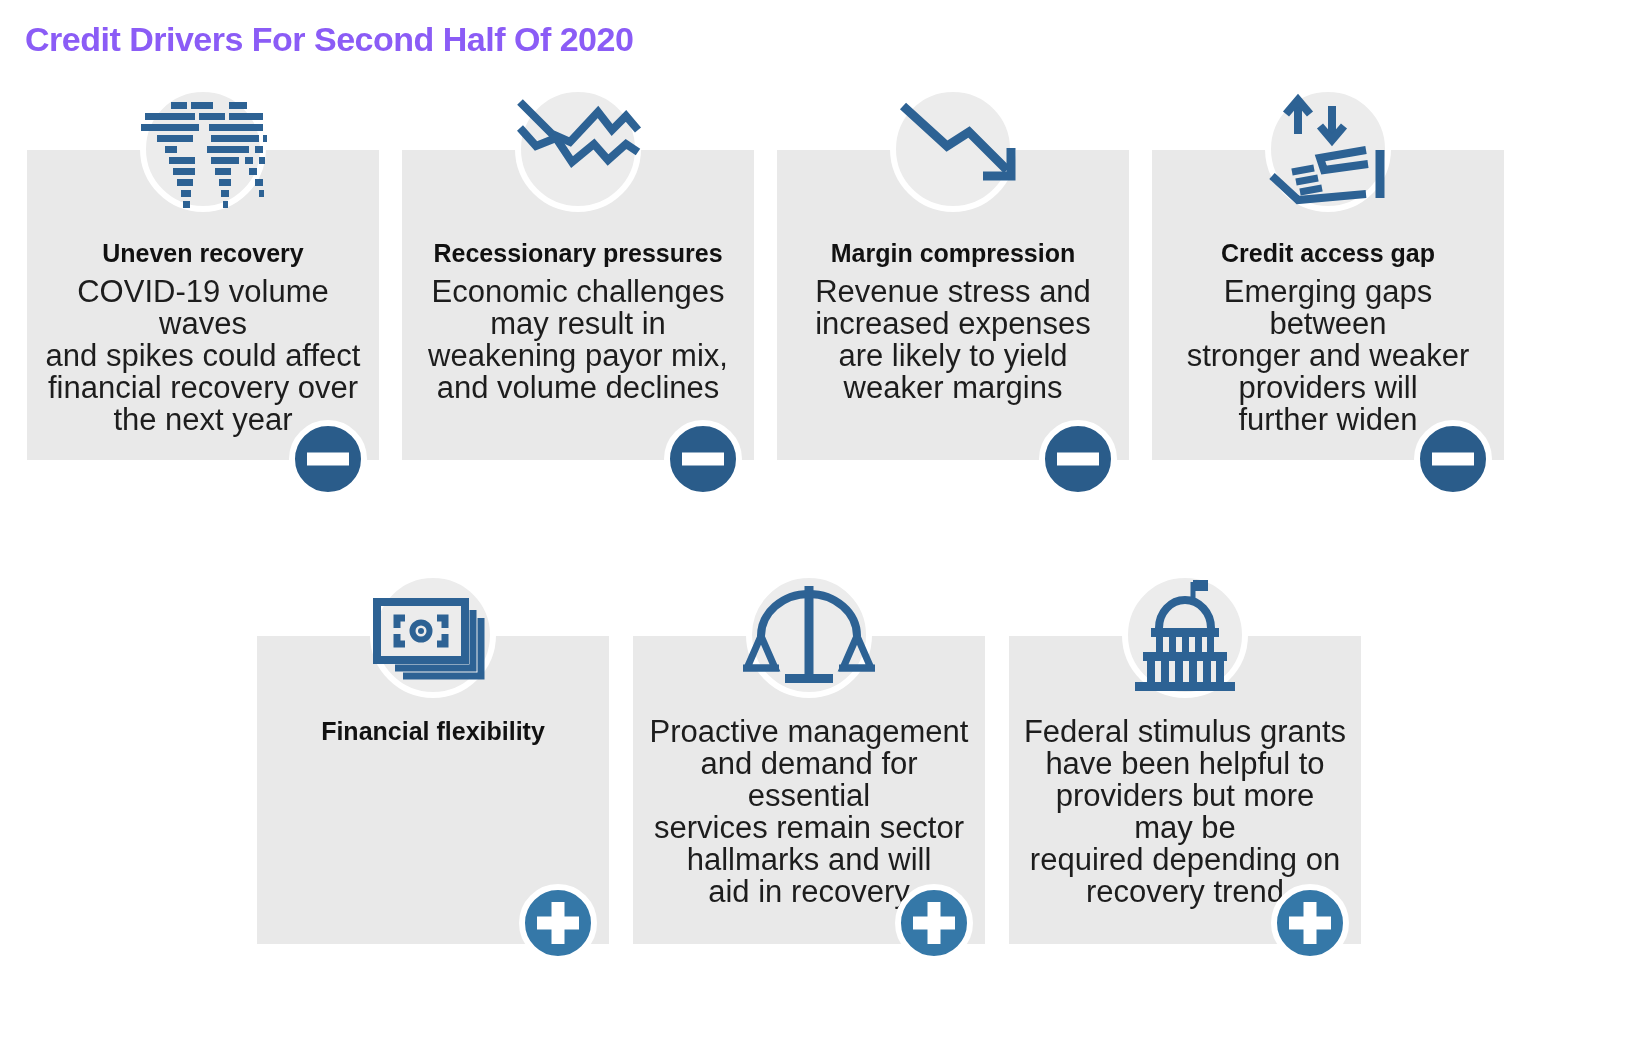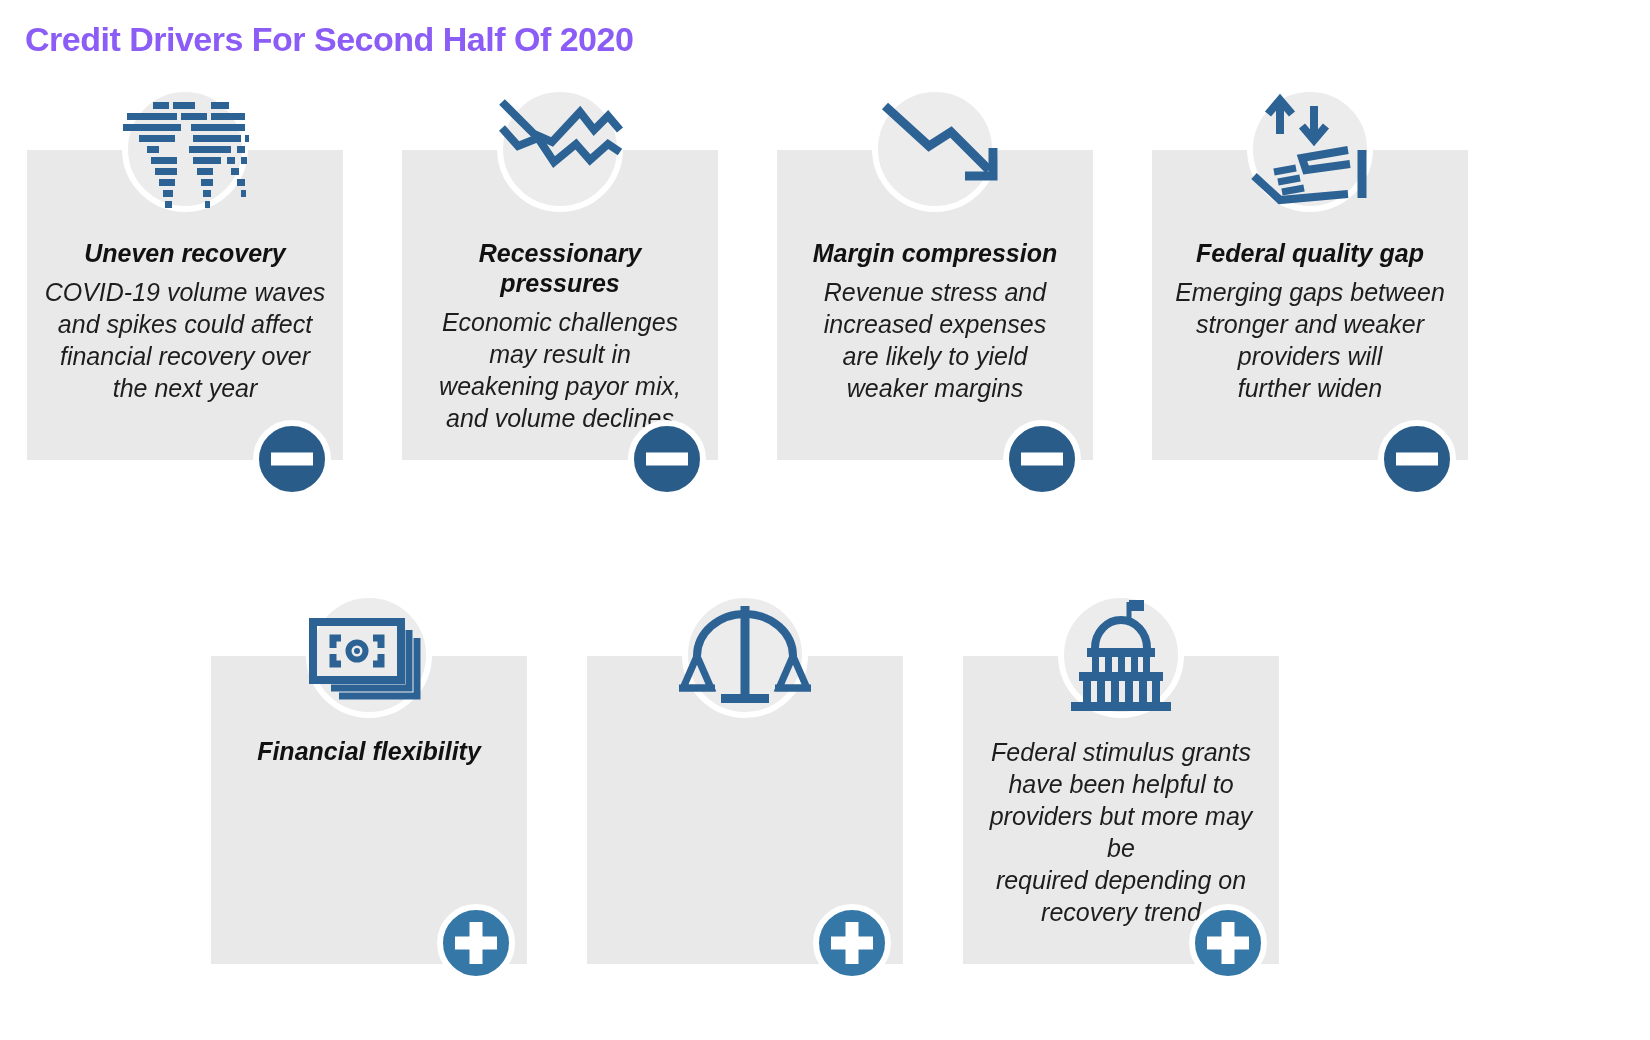--- a/index.html
+++ b/index.html
@@ -13,44 +13,44 @@
   html,body{margin:0;padding:0;}
   body{
     width:1650px;height:1040px;position:relative;background:#ffffff;
     font-family:"Liberation Sans", sans-serif;color:#1a1a1a;overflow:hidden;
   }
   .page-title{
     position:absolute;left:25px;top:20px;margin:0;
     font-size:34px;font-weight:700;color:#8b5cf6;letter-spacing:-0.5px;
   }
   .card{
-    position:absolute;width:316px;background:var(--card);font-style:italic;
+    position:absolute;width:352px;background:var(--card);
   }
   .row1{top:150px;height:310px;}
-  .row2{top:656px;height:308px;}
+  .row2{top:636px;height:308px;margin-left:46px;}
   .c1{left:27px;} .c2{left:402px;} .c3{left:777px;} .c4{left:1152px;}
   .c5{left:211px;} .c6{left:587px;} .c7{left:963px;}
   .icon-circle{
     position:absolute;left:50%;top:-64px;transform:translateX(-50%);
     width:126px;height:126px;border-radius:50%;
     background:var(--circle);border:6px solid #fff;
   }
   .icon-svg{
     position:absolute;left:50%;top:-62px;transform:translateX(-50%);
     width:132px;height:132px;
   }
   .card-text{
     position:absolute;left:0;right:0;top:88px;padding:0 14px;text-align:center;
   }
   .row2 .card-text{top:80px;}
   .card-title{
     font-size:25px;font-weight:700;color:#111;margin:0 0 8px 0;line-height:30px;
   }
   .card-body{
-    font-size:25px;line-height:32px;color:#1d1d1d;white-space:pre-line;margin:0;
+    font-size:31px;line-height:32px;color:#1d1d1d;white-space:pre-line;margin:0;
   }
   .badge{
     position:absolute;width:78px;height:78px;border-radius:50%;
     border:6px solid #fff;right:12px;
   }
   .row1 .badge{bottom:-38px;}
   .row2 .badge{bottom:-18px;}
   .badge.minus{background:var(--minus);}
   .badge.plus{background:var(--plus);}
   .badge .gh{
@@ -164,21 +164,21 @@
     <line class="st" x1="70" y1="18" x2="70" y2="50"></line>
     <polyline class="st" points="58,38 70,52 82,38"></polyline>
     <polyline class="st" points="104,62 58,70 62,82 106,76"></polyline>
     <line class="st7" x1="30" y1="84" x2="52" y2="80"></line>
     <line class="st7" x1="34" y1="94" x2="56" y2="90"></line>
     <line class="st7" x1="38" y1="104" x2="60" y2="100"></line>
     <polyline class="st" points="10,88 36,112 104,106"></polyline>
     <line class="st9" x1="118" y1="62" x2="118" y2="110"></line>
   </svg>
   <div class="card-text">
-    <h2 class="card-title">Federal quality gap</h2>
+    <h2 class="card-title">Credit access gap</h2>
     <p class="card-body">Emerging gaps between
 stronger and weaker
 providers will
 further widen</p>
   </div>
   <div class="badge minus">
     <span class="gh"></span>
   </div>
 </div>
 
@@ -209,20 +209,25 @@
   <svg class="icon-svg" viewBox="0 0 132 132">
     <line class="st9" x1="66" y1="12" x2="66" y2="102"></line>
     <path class="st" d="M18,62 A48,42 0 0 1 114,62"></path>
     <polygon class="st7" points="18,62 4,94 32,94"></polygon>
     <line class="st7" x1="0" y1="94" x2="36" y2="94"></line>
     <polygon class="st7" points="114,62 100,94 128,94"></polygon>
     <line class="st7" x1="96" y1="94" x2="132" y2="94"></line>
     <rect class="fl" x="42" y="100" width="48" height="9"></rect>
   </svg>
   <div class="card-text">
+    <p class="card-body">Proactive management
+and demand for essential
+services remain sector
+hallmarks and will
+aid in recovery</p>
   </div>
   <div class="badge plus">
     <span class="gh"></span>
       <span class="gv"></span>
   </div>
 </div>
 
 <div class="card row2 c7">
   <div class="icon-circle"></div>
   <svg class="icon-svg" viewBox="0 0 132 132">

